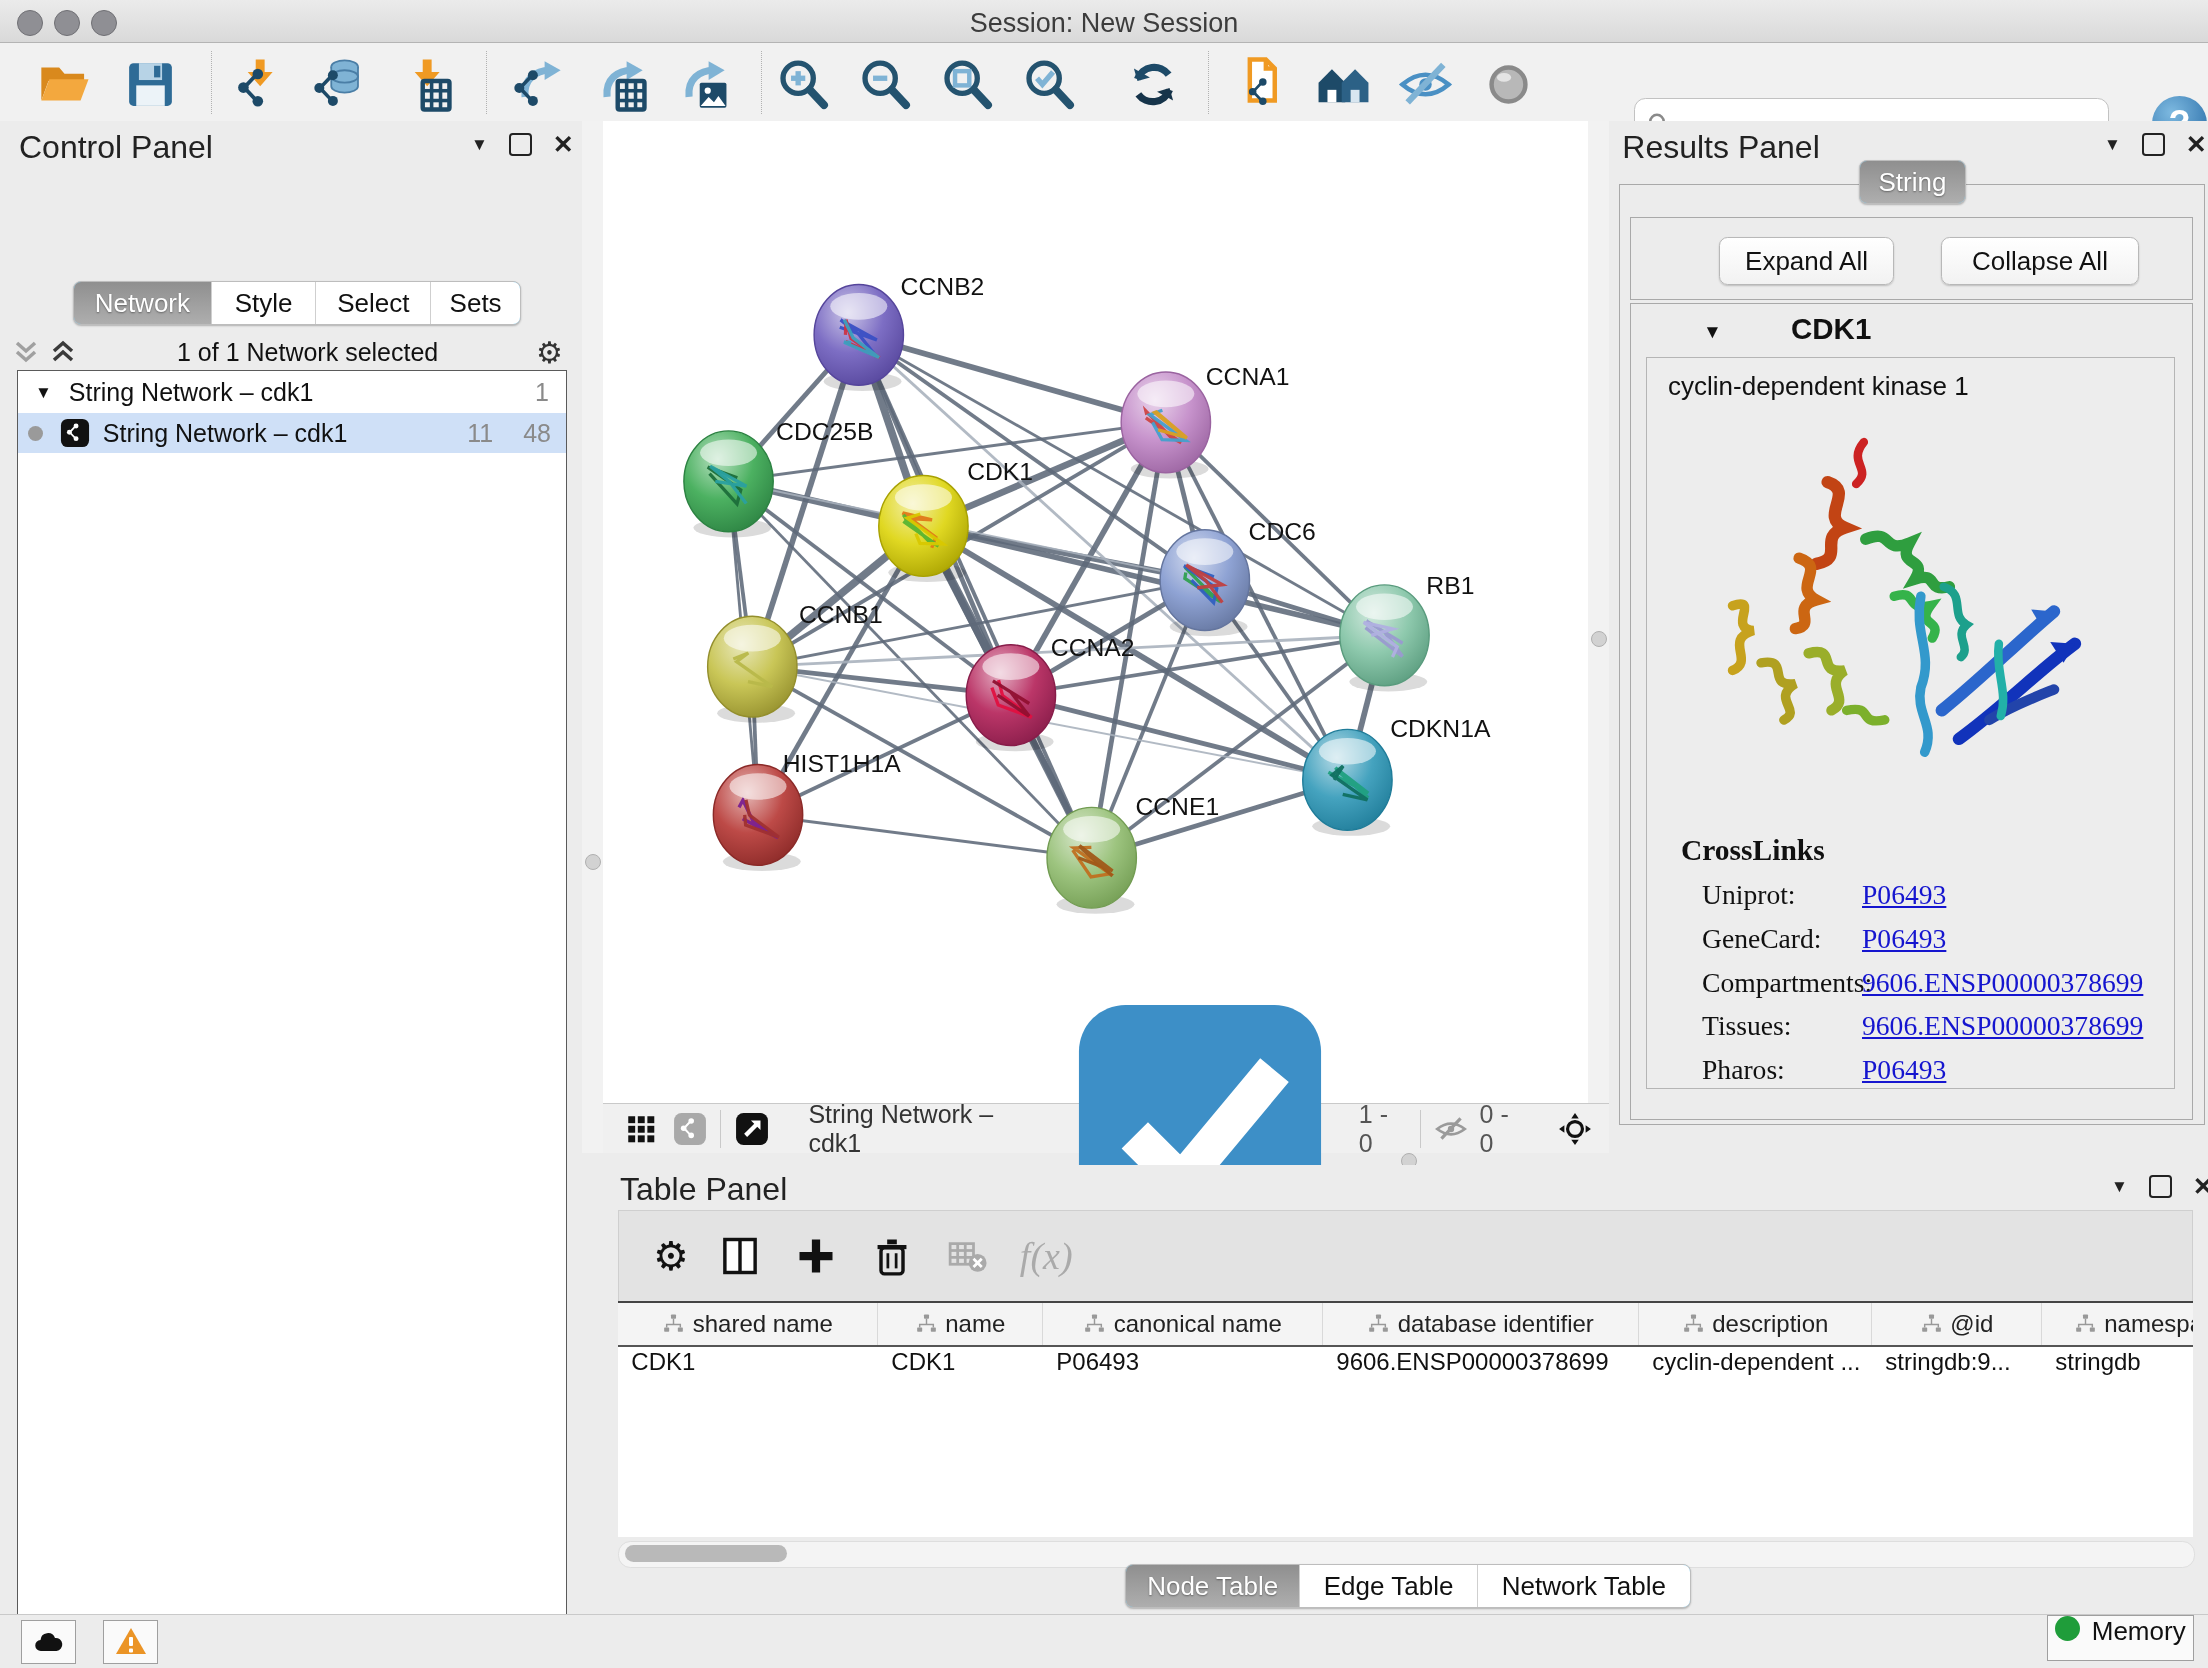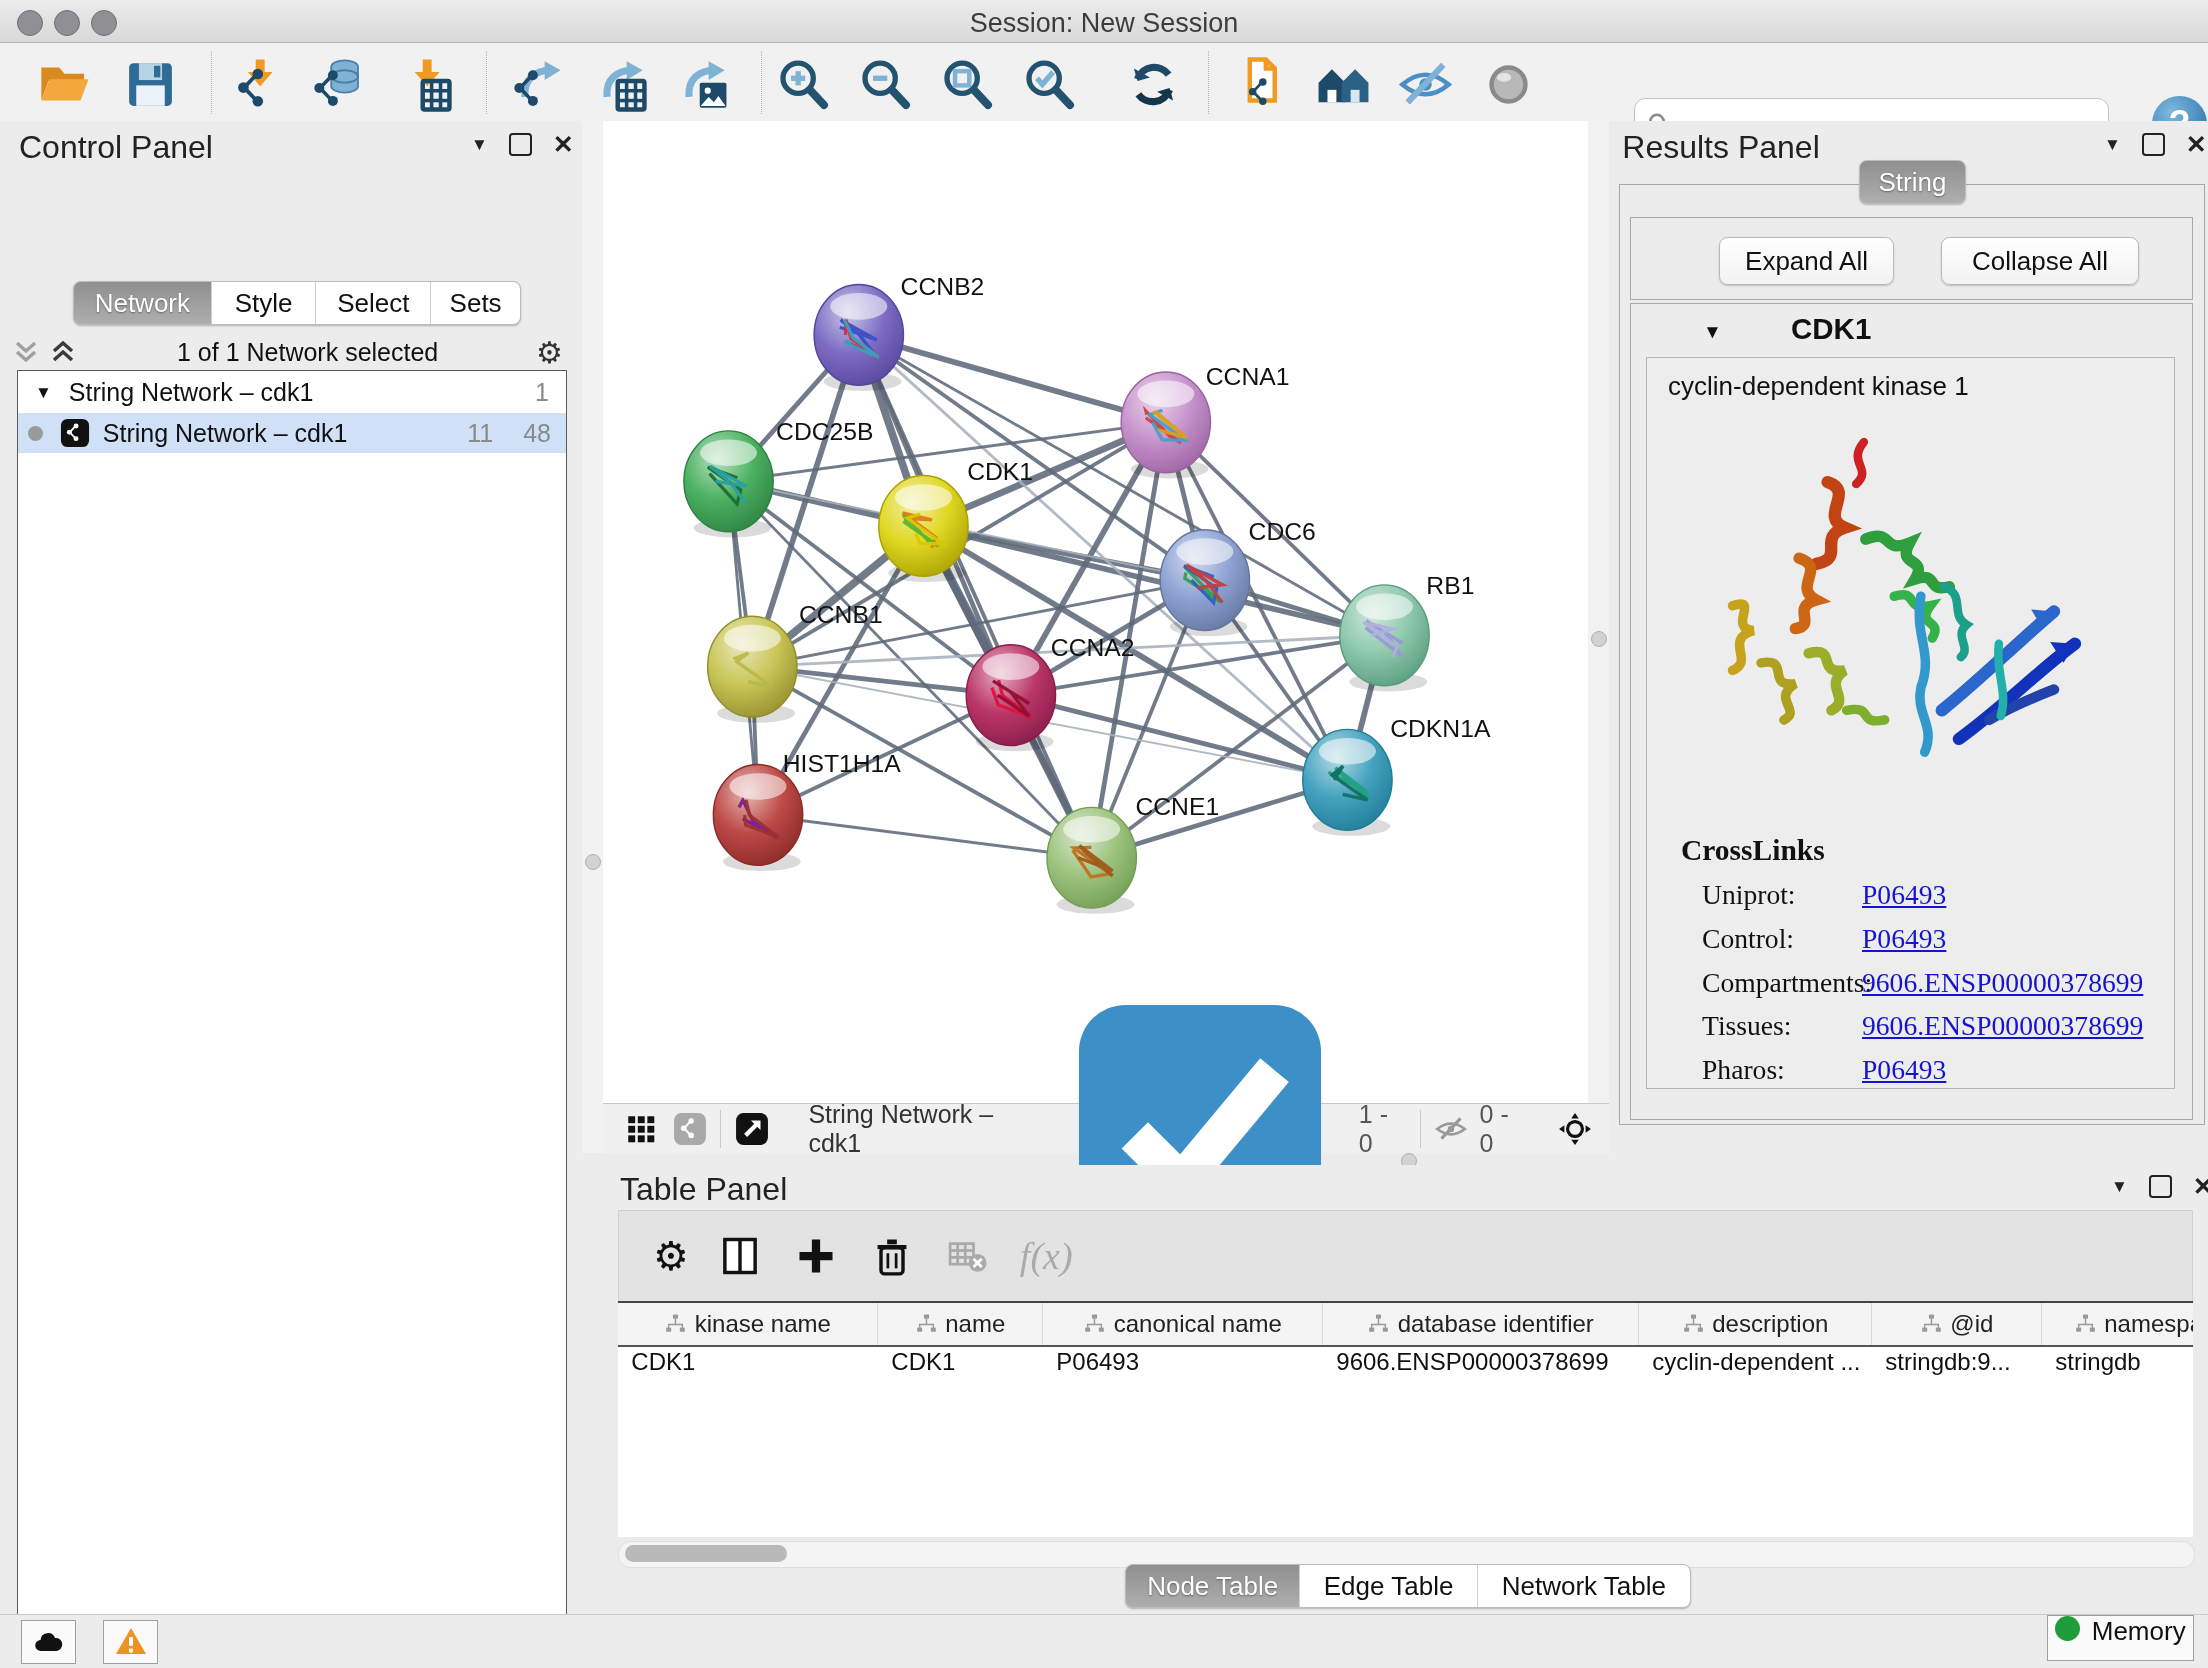--- a/index.html
+++ b/index.html
@@ -611,21 +611,21 @@
           </g>
         </svg>
         <div id="xlinks">
           <div class="abs" style="left:34px;top:476px;font-weight:bold;font-size:29.5px">CrossLinks</div>
           <div id="xrows">
               <div class="xrow" style="top: 521px;">
                 <span class="xl">Uniprot:</span>
                 <span class="xlink">P06493</span>
               </div>
               <div class="xrow" style="top: 565px;">
-                <span class="xl">Control:</span>
+                <span class="xl">GeneCard:</span>
                 <span class="xlink">P06493</span>
               </div>
               <div class="xrow" style="top: 609px;">
                 <span class="xl">Compartments:</span>
                 <span class="xlink">9606.ENSP00000378699</span>
               </div>
               <div class="xrow" style="top: 652px;">
                 <span class="xl">Tissues:</span>
                 <span class="xlink">9606.ENSP00000378699</span>
               </div>
@@ -687,21 +687,21 @@
       <div id="thead">
           <div class="th" style="width: 260px;">
             <span style="width:23px;height:23px;display:inline-block"><svg viewBox="0 0 64 64" width="100%" height="100%">
                 <g fill="#999">
                   <rect x="25" y="4" width="14" height="12" rx="2"></rect>
                   <rect x="6" y="40" width="14" height="12" rx="2"></rect>
                   <rect x="44" y="40" width="14" height="12" rx="2"></rect>
                 </g>
                 <path d="M32 16 v12 M13 40 v-8 h38 v8 M32 28 v4" fill="none" stroke="#999" stroke-width="4"></path>
               </svg></span>
-            <span>kinase name</span>
+            <span>shared name</span>
           </div>
           <div class="th" style="width: 165px;">
             <span style="width:23px;height:23px;display:inline-block"><svg viewBox="0 0 64 64" width="100%" height="100%">
                 <g fill="#999">
                   <rect x="25" y="4" width="14" height="12" rx="2"></rect>
                   <rect x="6" y="40" width="14" height="12" rx="2"></rect>
                   <rect x="44" y="40" width="14" height="12" rx="2"></rect>
                 </g>
                 <path d="M32 16 v12 M13 40 v-8 h38 v8 M32 28 v4" fill="none" stroke="#999" stroke-width="4"></path>
               </svg></span>

